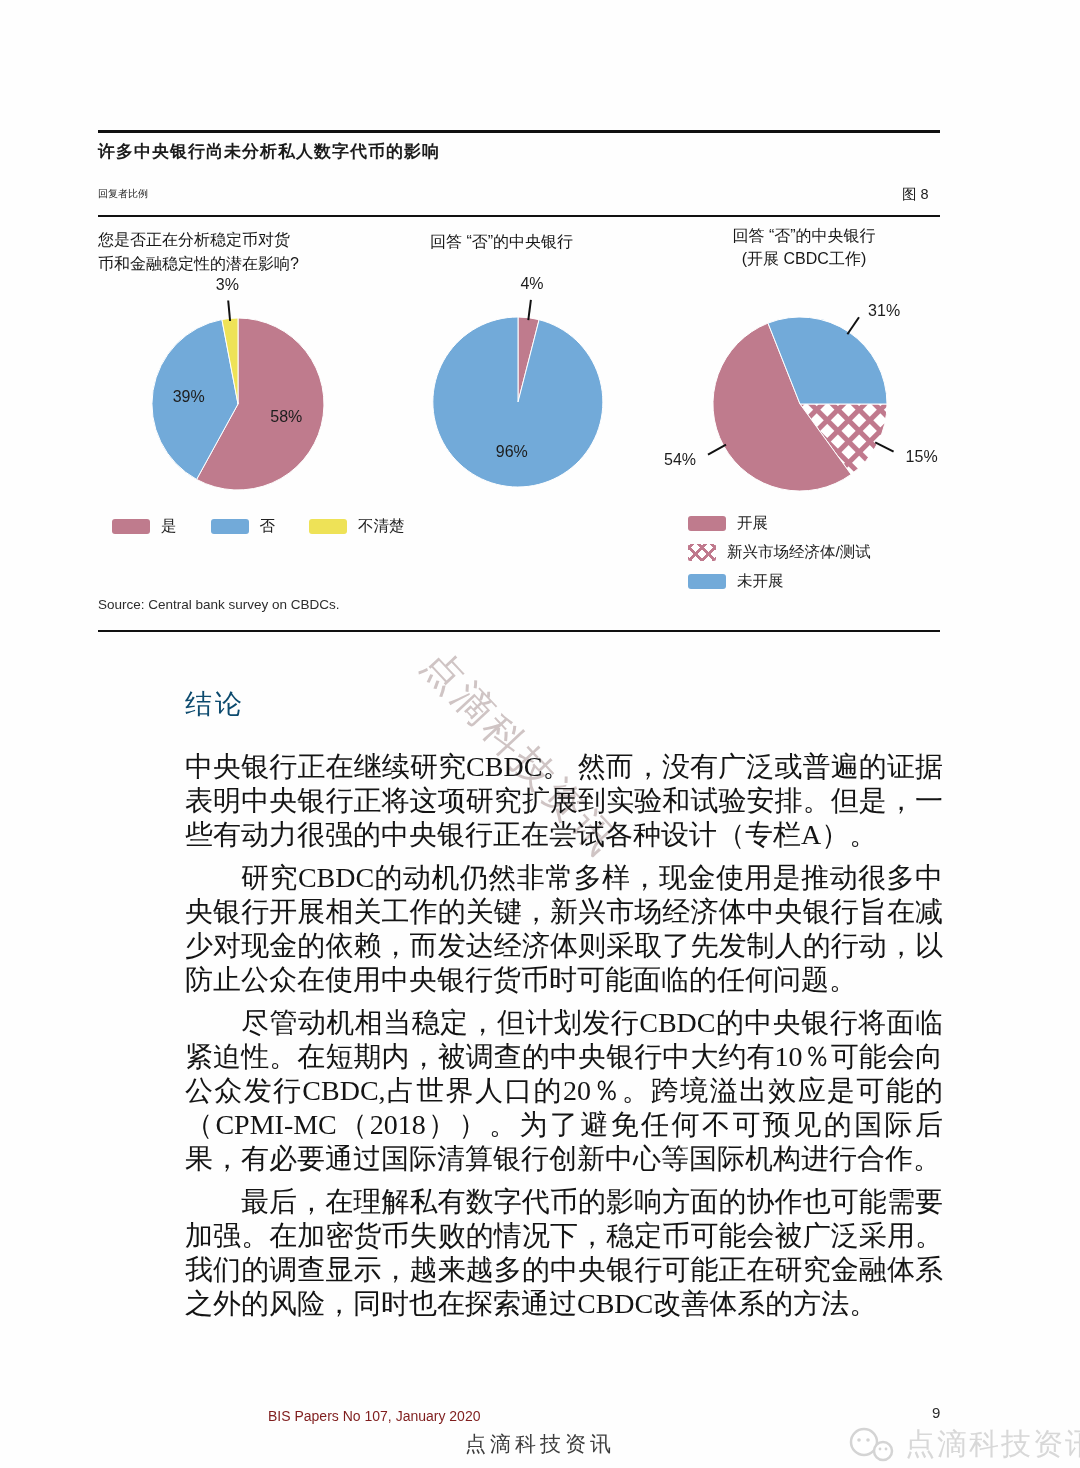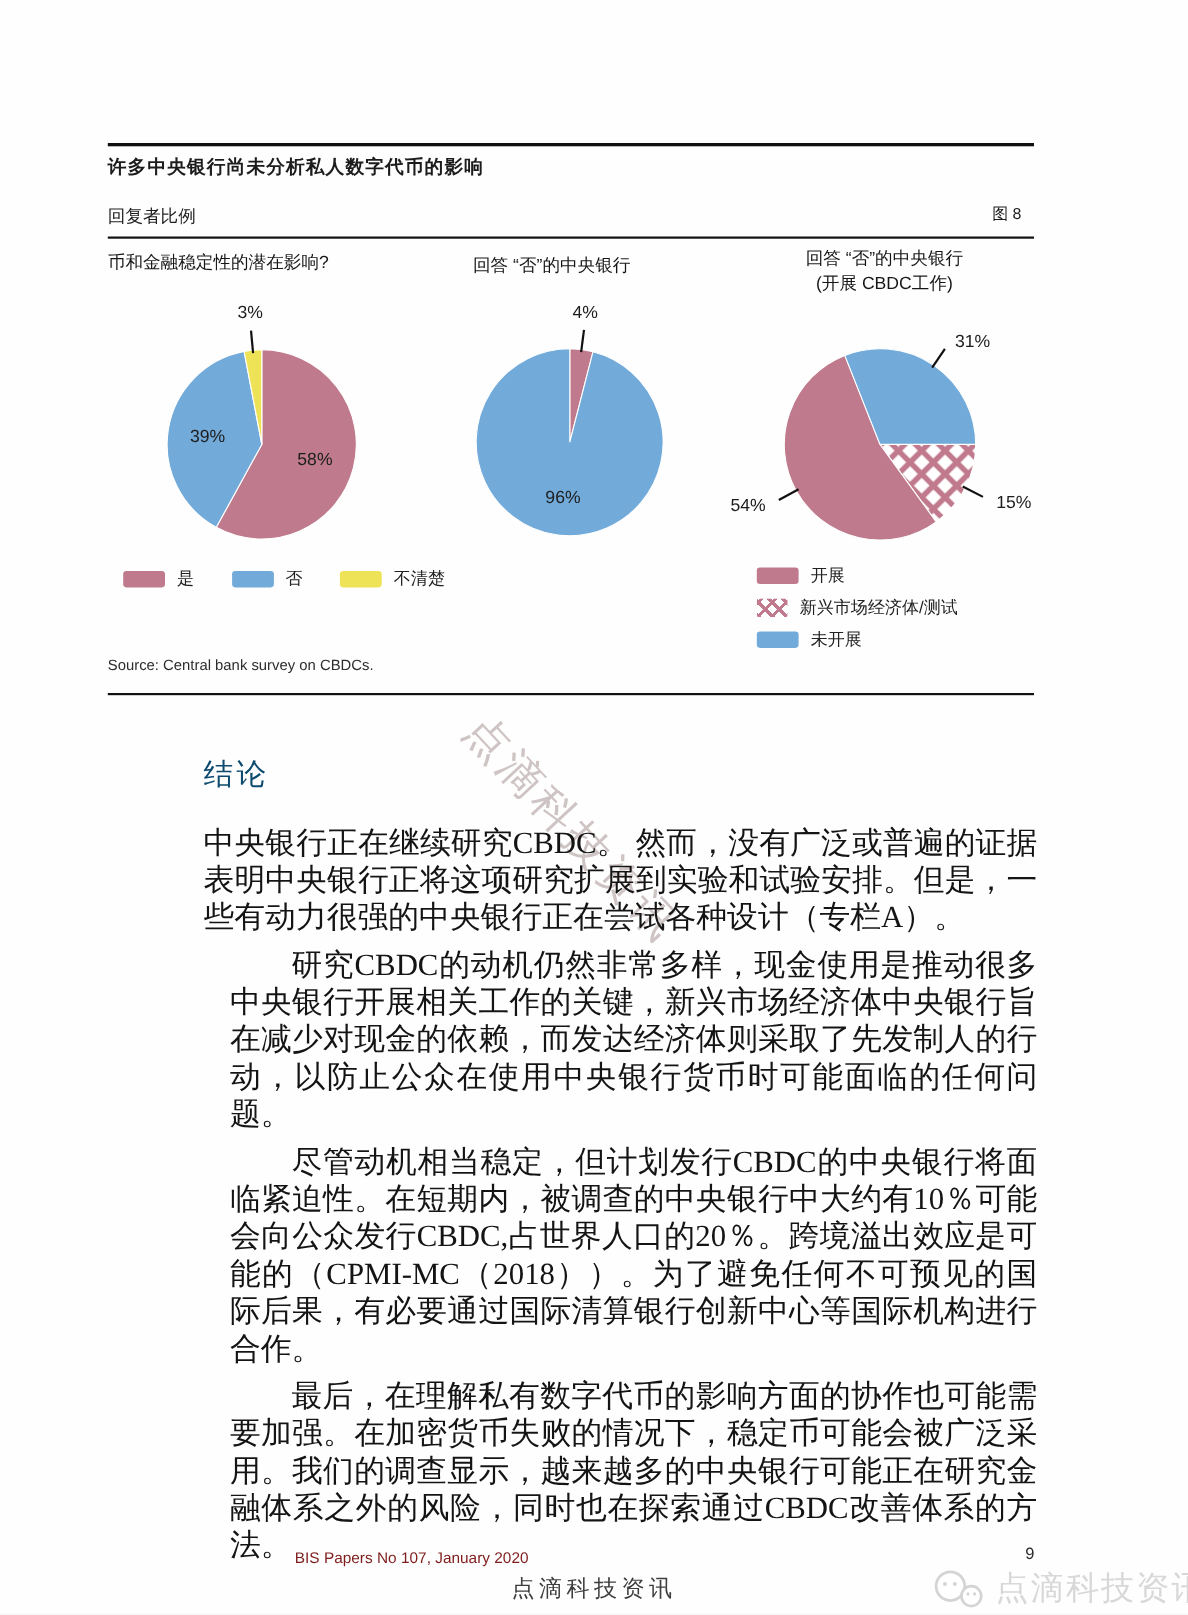--- a/index.html
+++ b/index.html
@@ -7,21 +7,21 @@
     position:relative;width:1080px;height:1468px;margin:0 auto;
     background:#fefefe;overflow:hidden;
     font-family:"Liberation Sans",sans-serif;color:#1c1c1c;
   }
   .abs{position:absolute;}
   .rule{position:absolute;background:#111;}
   .rule-thick{left:98px;top:130px;width:842px;height:3px;}
   .rule-mid{left:98px;top:215px;width:842px;height:2px;}
   .rule-bot{left:98px;top:630px;width:842px;height:2px;}
   .fig-title{left:98px;top:140px;font-size:17px;font-weight:bold;letter-spacing:1px;}
-  .axis-note{left:98px;top:187px;font-size:16px;}
+  .axis-note{left:98px;top:187px;font-size:10px;}
   .fig-label{left:902px;top:185px;font-size:14.5px;}
   .chart-title{font-size:16px;line-height:24px;color:#161616;}
   .ct1{left:98px;top:228px;width:300px;}
   .ct2{left:430px;top:230px;width:260px;}
   .ct3{left:688px;top:224px;width:232px;text-align:center;line-height:23px;}
   #pies-svg{position:absolute;left:0;top:240px;}
   .pie-pct{font-size:16px;fill:#1d1d1d;font-family:"Liberation Sans",sans-serif;}
   .legend{position:absolute;display:flex;font-size:15.5px;color:#222;}
   .legend-row{flex-direction:row;gap:34px;align-items:center;}
   .legend-col{flex-direction:column;gap:8px;align-items:flex-start;}
@@ -44,41 +44,42 @@
     color:rgba(168,148,148,0.55);transform:rotate(47deg);transform-origin:0 0;
     white-space:nowrap;
   }
   .concl-head{left:185px;top:686px;font-size:27px;color:#0c4a6e;
     font-family:"Liberation Serif",serif;letter-spacing:3px;z-index:1;}
   .body-text{left:185px;top:750px;width:758px;z-index:1;}
   .body-text p{
     margin:0 0 9px 0;font-family:"Liberation Serif",serif;
     font-size:28px;line-height:34px;text-align:justify;color:#141414;
   }
-  .body-text p.indent{text-indent:2em;margin-left:24px;}
+  .body-text p.indent{text-indent:2em;}
   .foot-left{left:268px;top:1408px;font-size:14px;color:#7f1d1d;}
   .foot-page{left:932px;top:1404px;font-size:15px;color:#2b2b2b;}
   .foot-brand{left:0;top:1430px;width:1080px;text-align:center;
     font-family:"Liberation Serif",serif;font-size:21px;color:#3d3d3d;letter-spacing:4px;}
   .wm-corner{left:845px;top:1424px;display:flex;align-items:center;gap:6px;
     color:#d8d8d8;font-family:"Liberation Serif",serif;font-size:30px;
     letter-spacing:2px;white-space:nowrap;}
 </style>
 </head>
 <body>
 
 <div class="page">
 
   <div class="rule rule-thick"></div>
   <div class="abs fig-title">许多中央银行尚未分析私人数字代币的影响</div>
   <div class="abs axis-note">回复者比例</div>
   <div class="abs fig-label">图 8</div>
   <div class="rule rule-mid"></div>
 
   <div class="abs chart-title ct1">
+    <div>您是否正在分析稳定币对货</div>
     <div>币和金融稳定性的潜在影响?</div>
   </div>
   <div class="abs chart-title ct2">
     <div>回答 “否”的中央银行</div>
   </div>
   <div class="abs chart-title ct3">
     <div>回答 “否”的中央银行</div>
     <div>(开展 CBDC工作)</div>
   </div>
 

